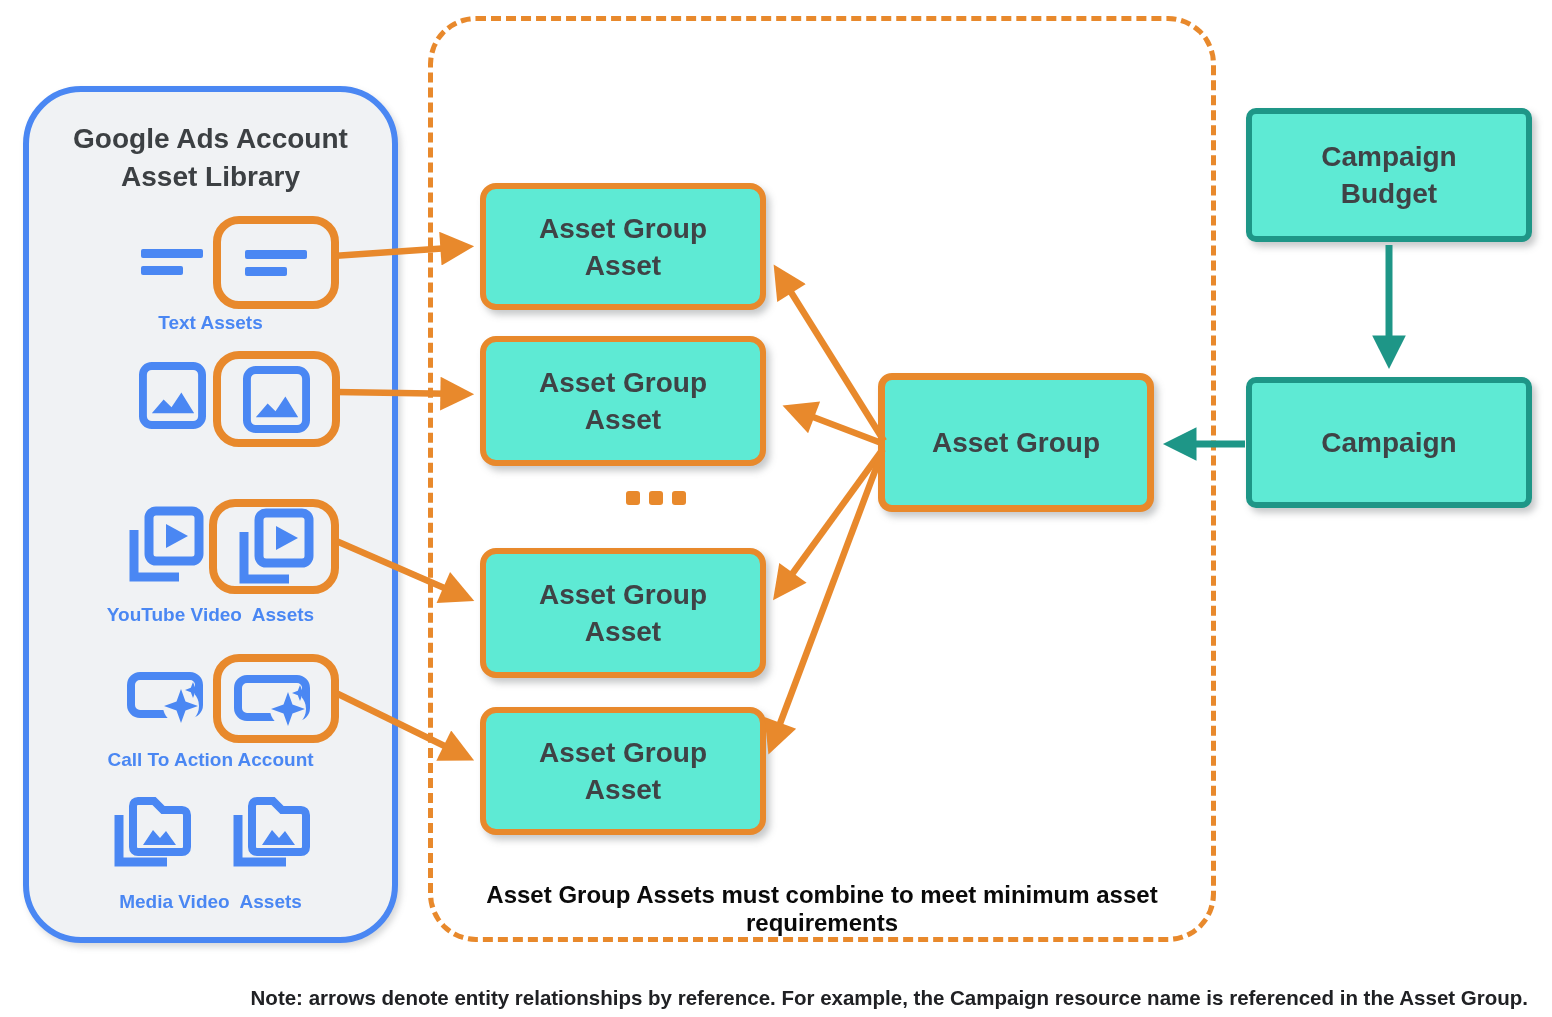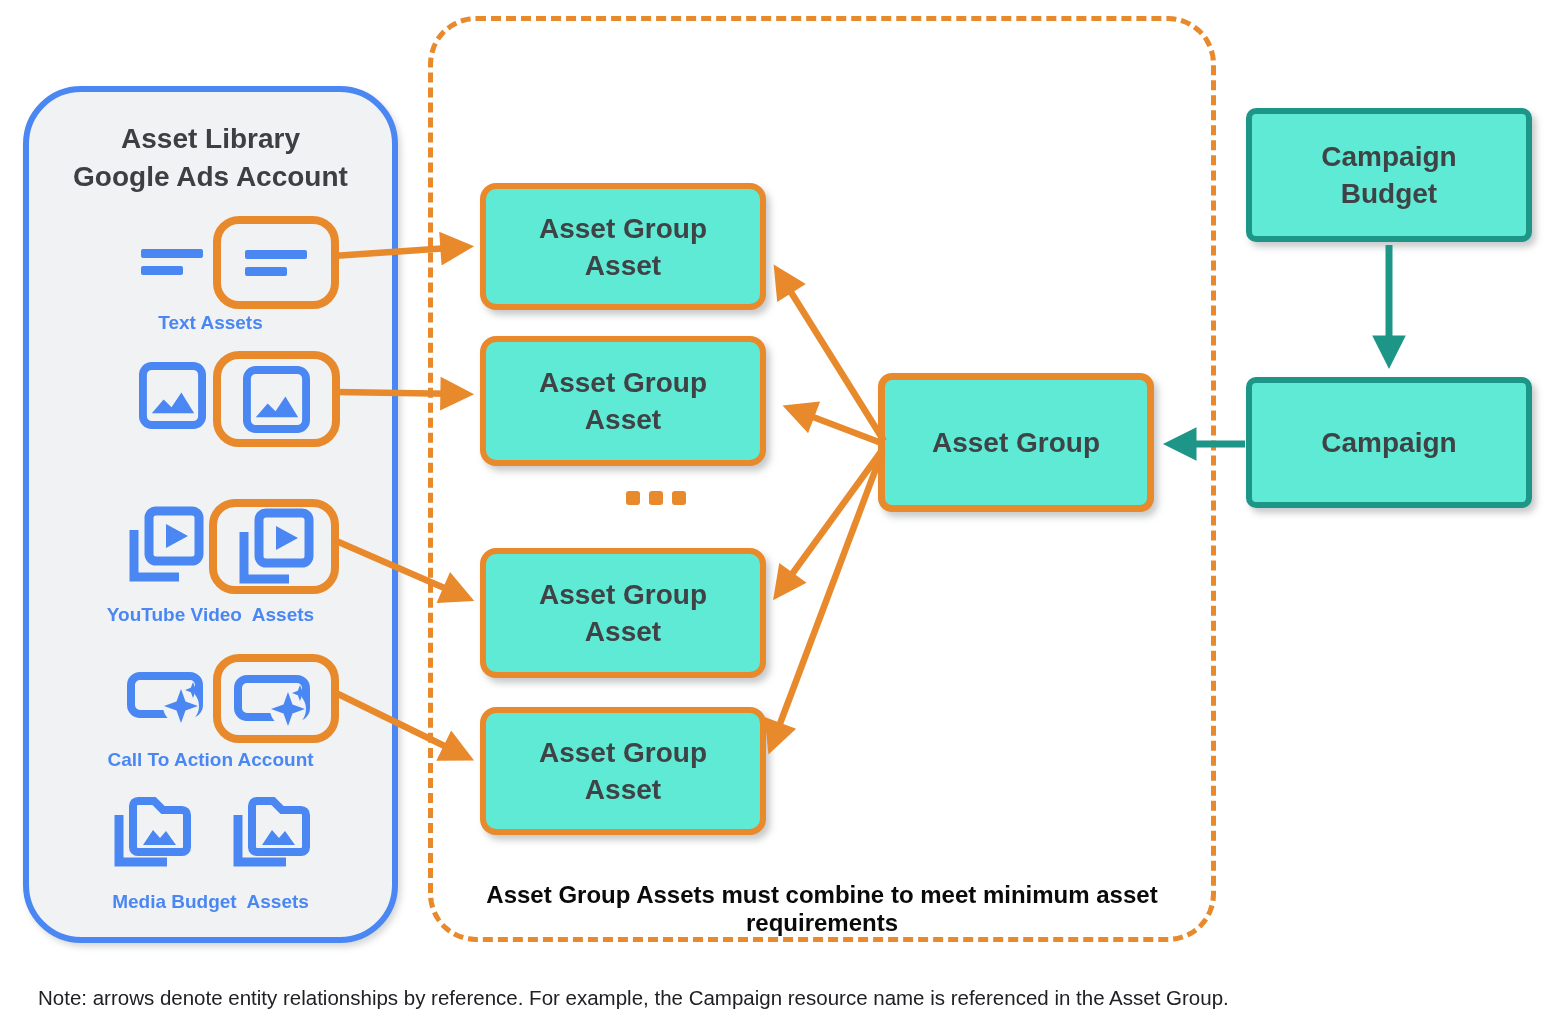--- a/index.html
+++ b/index.html
@@ -51,32 +51,32 @@
   .orange-node{border:6px solid #E8892C;border-radius:16px;}
   .orange-node-thick{border:7px solid #E8892C;border-radius:14px;}
   .teal-node{border:6px solid #1E9687;border-radius:10px;}
   .ellipsis-dots{position:absolute;left:626px;top:491px;display:flex;gap:9px;}
   .ellipsis-dots span{width:14px;height:14px;background:#E8892C;border-radius:3px;display:block;}
   
   .arrows{position:absolute;left:0;top:0;width:1552px;height:1017px;pointer-events:none;}
   
   .note{
     position:absolute;left:38px;top:986px;width:1490px;
-    font-size:20.5px;font-weight:normal;color:#202124;
+    font-size:20.5px;font-weight:bold;color:#202124;text-align:right;
   }
 </style>
 </head>
 <body>
 
 <div class="canvas">
 
   <div class="library-panel">
     <div class="library-title">
+      <div>Google Ads Account</div>
       <div>Asset Library</div>
-      <div>Google Ads Account</div>
     </div>
 
     <svg class="icon-abs" style="left:112px;top:157px;" width="62" height="26" viewBox="0 0 62 26">
       <rect x="0" y="0" width="62" height="9" rx="2" fill="#4A87F3"></rect>
       <rect x="0" y="17" width="42" height="9" rx="2" fill="#4A87F3"></rect>
     </svg>
     <div class="hl-wrap" style="left:184px;top:124px;width:126px;height:93px;">
       <svg width="62" height="26" viewBox="0 0 62 26">
         <rect x="0" y="0" width="62" height="9" rx="2" fill="#4A87F3"></rect>
         <rect x="0" y="17" width="42" height="9" rx="2" fill="#4A87F3"></rect>
@@ -128,21 +128,21 @@
     <svg class="icon-abs" style="left:80px;top:697px;" width="86" height="82" viewBox="0 0 86 82">
       <path d="M10 26 V73 H58" fill="none" stroke="#4A87F3" stroke-width="9"></path>
       <path d="M29 12 H45 L54 21 H73 C76 21 78 23 78 26 V58 C78 61 76 63 73 63 H29 C26 63 24 61 24 58 V17 C24 14 26 12 29 12 Z" fill="none" stroke="#4A87F3" stroke-width="8"></path>
       <path d="M34 56 L44 41 L51 49 L57 42 L67 56 Z" fill="#4A87F3"></path>
     </svg>
     <svg class="icon-abs" style="left:199px;top:697px;" width="86" height="82" viewBox="0 0 86 82">
       <path d="M10 26 V73 H58" fill="none" stroke="#4A87F3" stroke-width="9"></path>
       <path d="M29 12 H45 L54 21 H73 C76 21 78 23 78 26 V58 C78 61 76 63 73 63 H29 C26 63 24 61 24 58 V17 C24 14 26 12 29 12 Z" fill="none" stroke="#4A87F3" stroke-width="8"></path>
       <path d="M34 56 L44 41 L51 49 L57 42 L67 56 Z" fill="#4A87F3"></path>
     </svg>
-    <div class="asset-label" style="top:799px;">Media Budget  Assets</div>
+    <div class="asset-label" style="top:799px;">Media Video  Assets</div>
   </div>
 
   <div class="mutate-box">
     <div class="mutate-caption">Asset Group Assets must combine to meet minimum asset requirements</div>
   </div>
 
   <div class="node orange-node" style="left:480px;top:183px;width:286px;height:127px;">
     <div class="lines">
       <div>Asset Group</div>
       <div>Asset</div>

